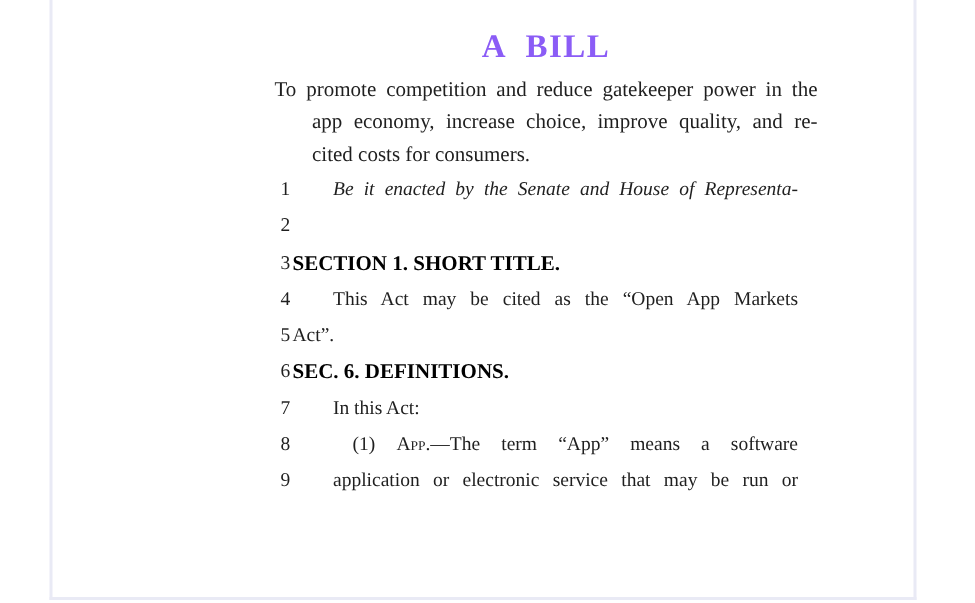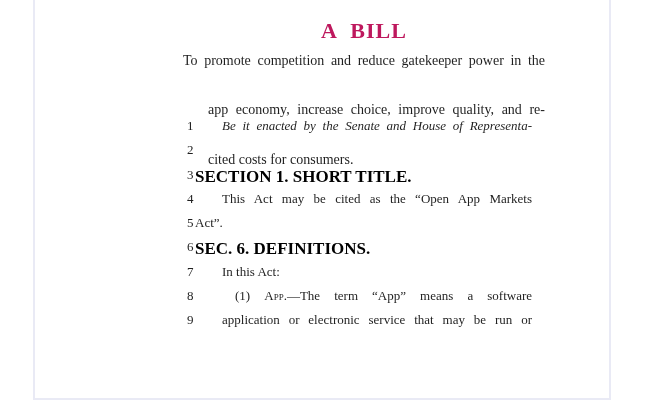--- a/index.html
+++ b/index.html
@@ -14,46 +14,46 @@
     position:absolute; left:33px; top:-12px; width:578px; height:412px;
     background:#ffffff;
     border-left:2px solid #e9eaf5;
     border-right:2px solid #e9eaf5;
     border-bottom:2px solid #e9eaf5;
     box-sizing:border-box;
   }
   #bill-title {
     position:absolute; left:148px; top:30px; width:362px;
     text-align:center; font-weight:bold; font-size:22px;
-    letter-spacing:1px; word-spacing:7px; color:#be185d;
+    letter-spacing:1px; word-spacing:7px; color:#8b5cf6;
   }
   #preamble {
     position:absolute; left:148px; top:62px; width:362px;
     font-size:14px; line-height:21.4px;
   }
   .pre-line { width:362px; box-sizing:border-box; }
-  .pre-line.indent1 { padding-left:25px;margin-top:28px; }
+  .pre-line.indent1 { padding-left:25px; }
   .justify { text-align:justify; text-align-last:justify; }
   #body-lines {
     position:absolute; left:152px; top:130px; width:358px; height:230px;
     font-size:13px;
   }
   .row { position:absolute; left:0; width:358px; height:20px; }
   .line-num {
     position:absolute; left:0; top:0; width:18px;
     font-size:13px; color:#1f1f1f;
   }
   .line-text {
     margin-left:8px; width:337px; box-sizing:border-box;
     line-height:16px; white-space:normal;
   }
   .line-text.indent1 { padding-left:27px; }
   .line-text.indent2 { padding-left:40px; }
   .line-text.italic { font-style:italic; }
-  .line-text.heading { font-weight:bold; font-size:17px; padding-top:2px; color:#000000; }
+  .line-text.heading { font-weight:bold; font-size:14px; padding-top:2px; color:#000000; }
   .sc { font-variant:small-caps; }
 </style>
 </head>
 <body>
 
 <div id="screen">
   <div id="page">
 
     <div id="bill-title">A BILL</div>
     <div id="preamble">

